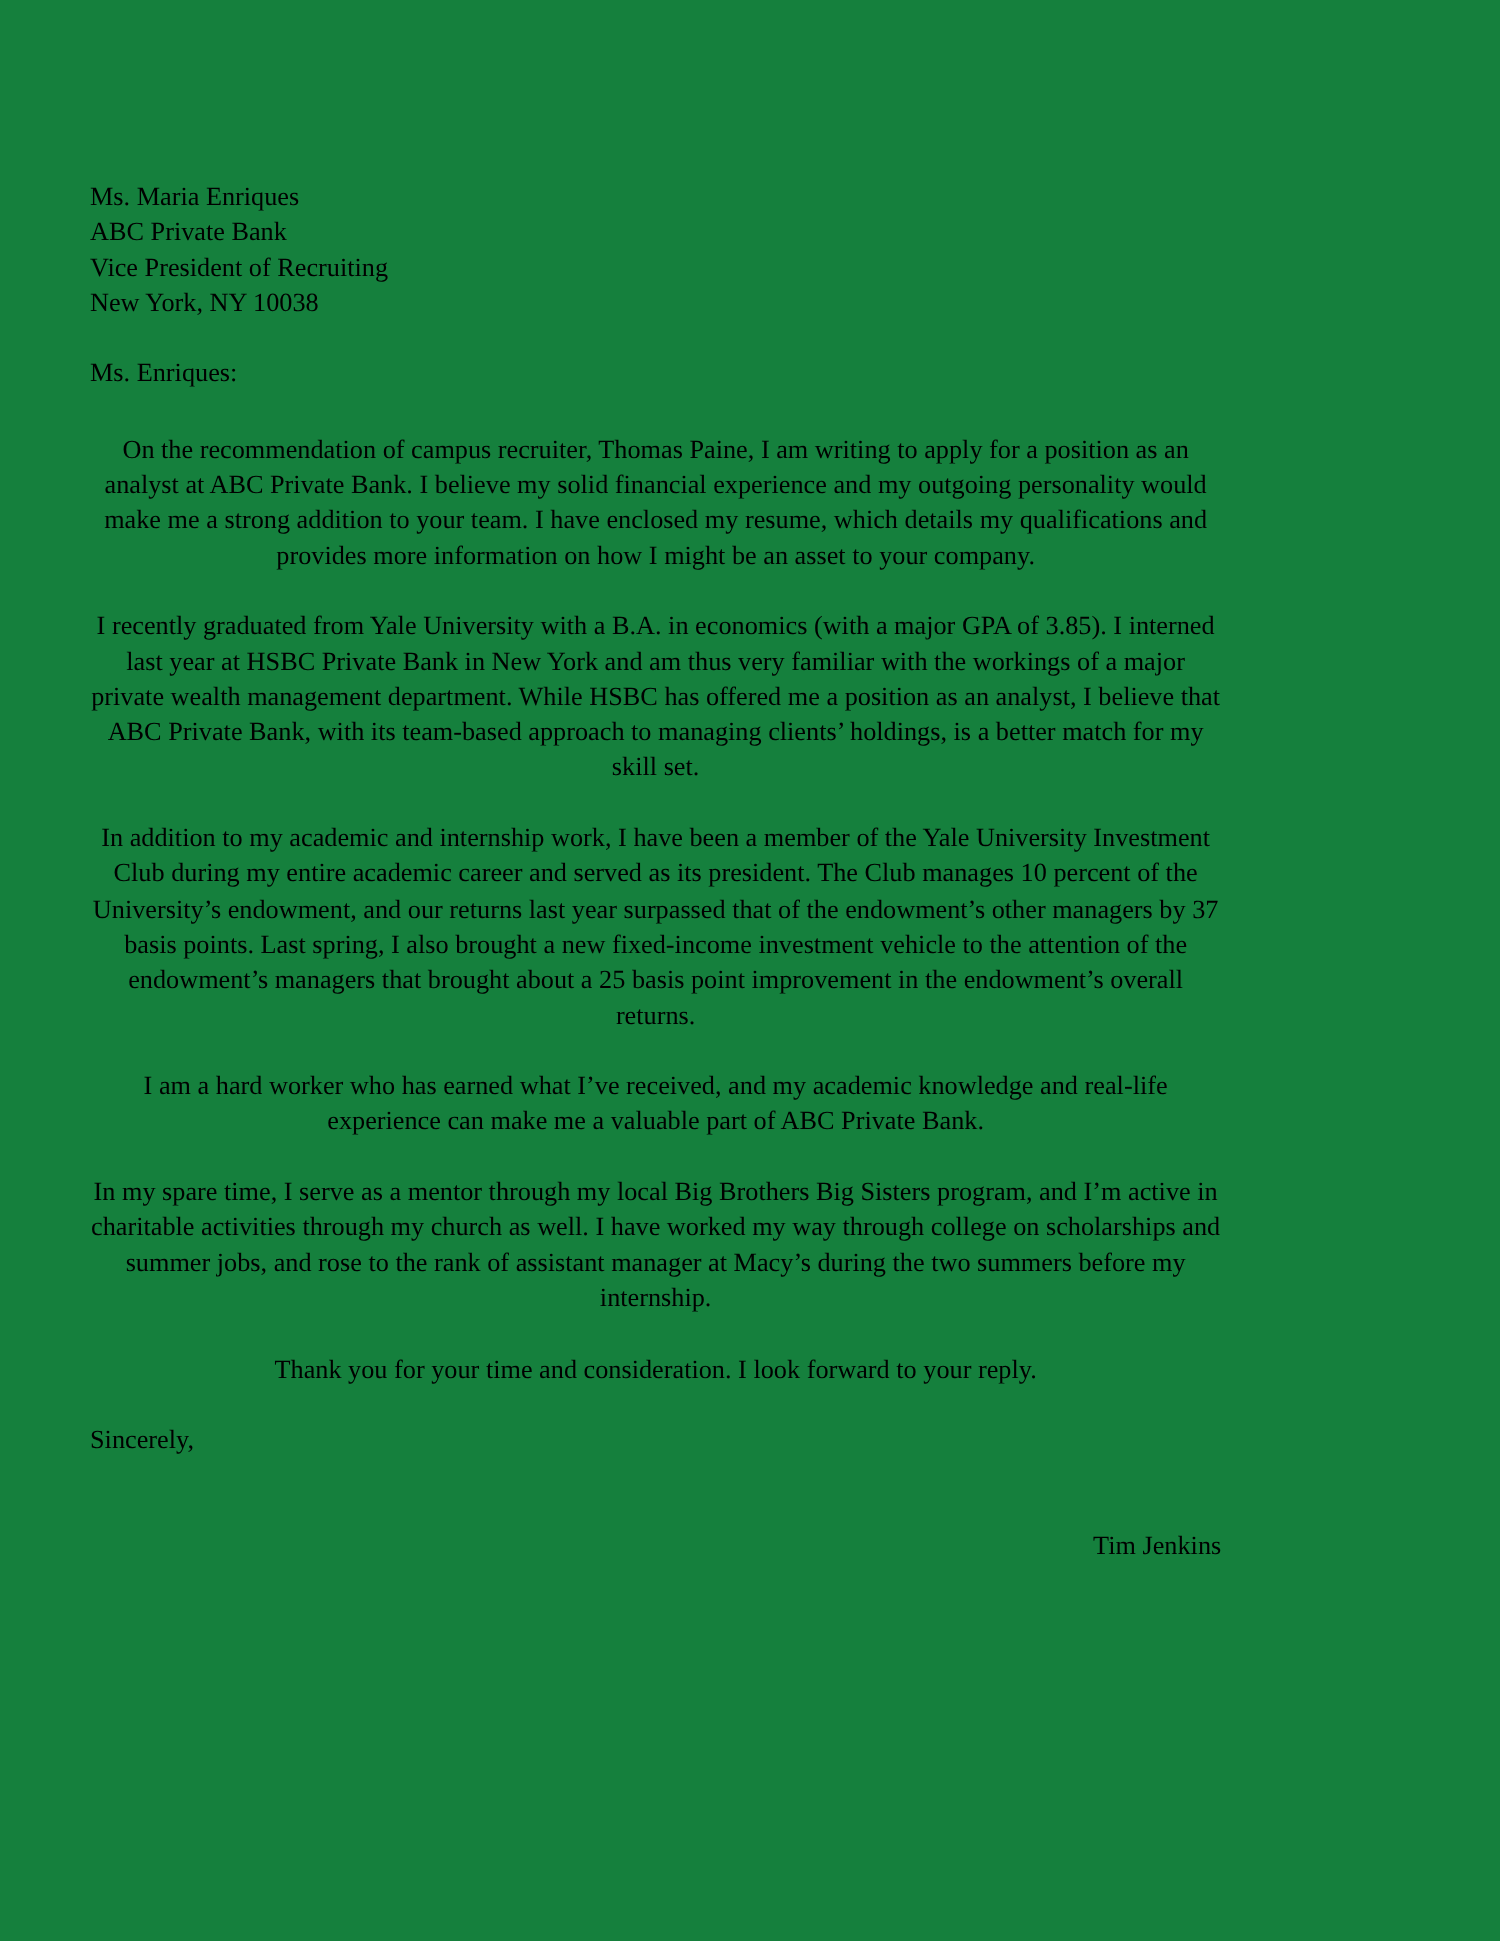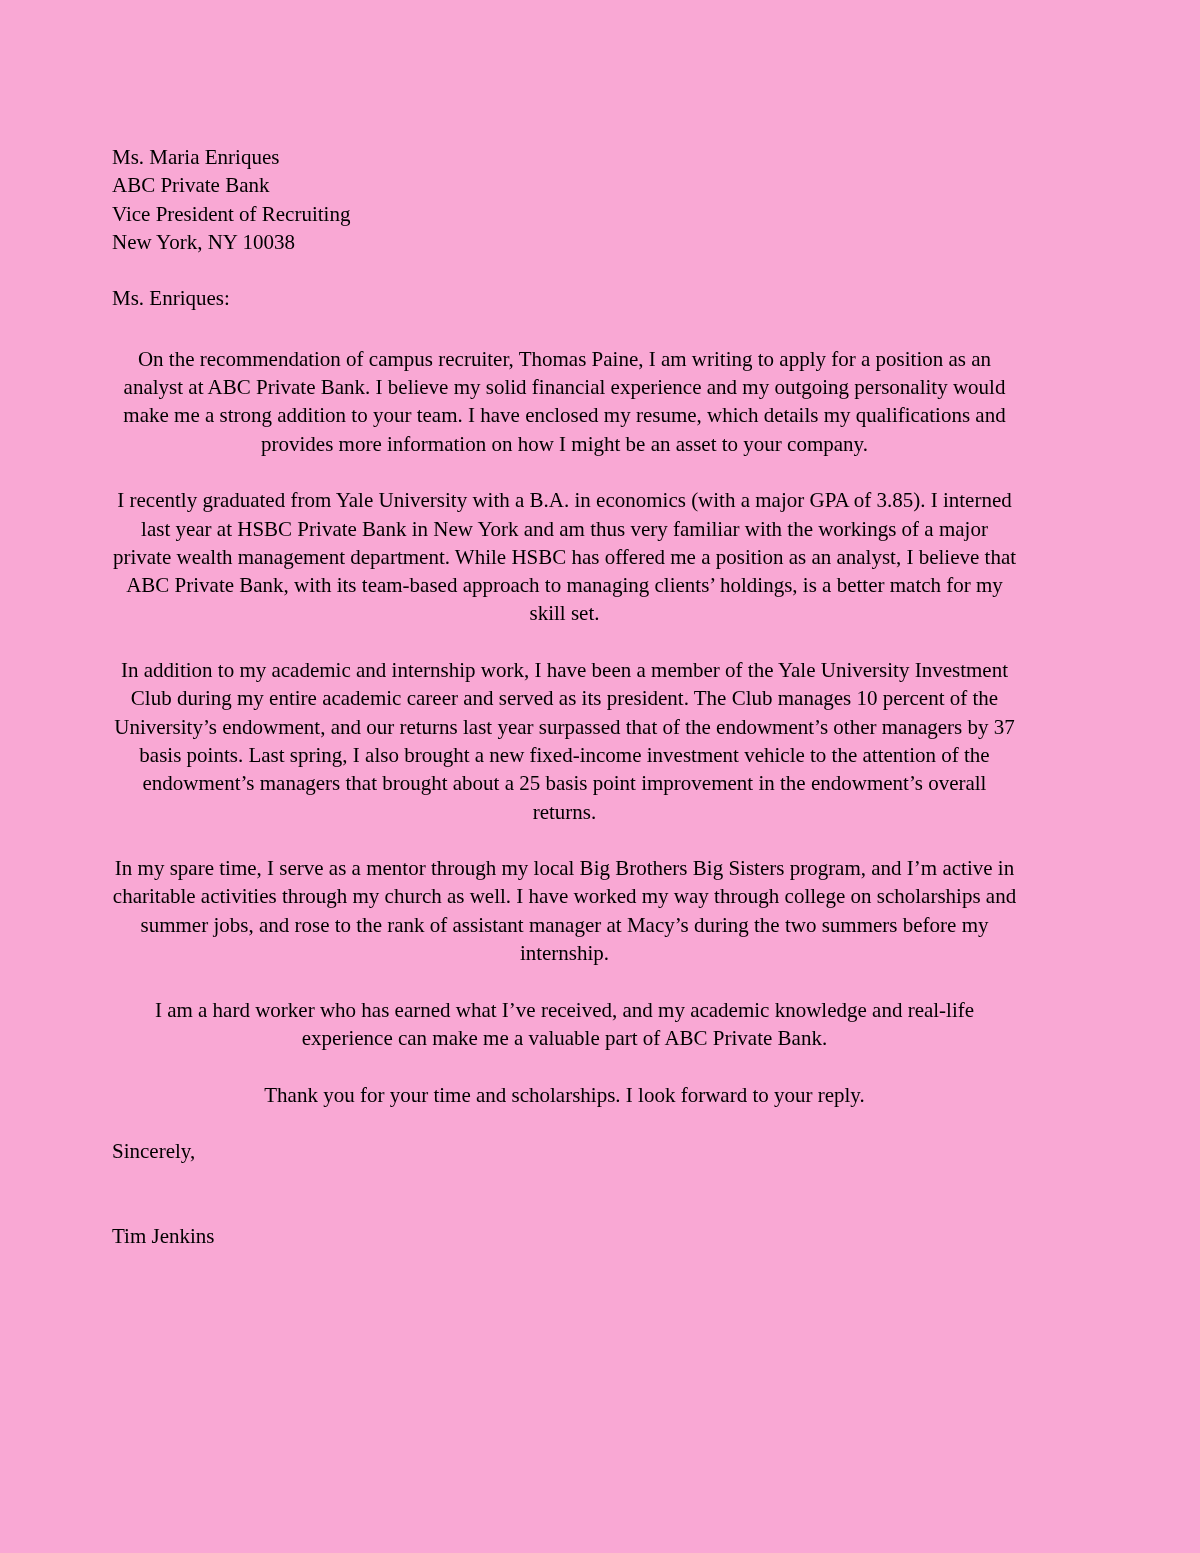--- a/index.html
+++ b/index.html
@@ -4,23 +4,23 @@
 <style>
   html, body {
     margin: 0;
     padding: 0;
     background: #ffffff;
   }
   .page {
     position: relative;
     width: 1200px;
     height: 1553px;
-    background: #f9a8d4;
+    background: #15803d;
     box-sizing: border-box;
-    padding: 143px 145px 0 112px;
+    padding: 143px 145px 0 72px;
     font-family: "Liberation Serif", "DejaVu Serif", serif;
     font-size: 21px;
     line-height: 28.3px;
     color: #000000;
     overflow: hidden;
   }
   .letter-body {
     width: 905px;
   }
   .address-line {
@@ -34,42 +34,43 @@
   }
   p.body-para {
     margin: 0 0 28.3px 0;
     text-align: center;
   }
   .closing {
     margin: 0 0 56.6px 0;
   }
   .signature {
     margin: 28.3px 0 0 0;
+    text-align: right;
   }
 </style>
 </head>
 <body>
 
 <div class="page">
   <div class="letter-body">
 
     <div class="address-block">
       <div class="address-line">Ms. Maria Enriques</div>
       <div class="address-line">ABC Private Bank</div>
       <div class="address-line">Vice President of Recruiting</div>
       <div class="address-line">New York, NY 10038</div>
     </div>
 
     <div class="salutation">Ms. Enriques:</div>
 
     <p class="body-para">On the recommendation of campus recruiter, Thomas Paine, I am writing to apply for a position as an analyst at ABC Private Bank. I believe my solid financial experience and my outgoing personality would make me a strong addition to your team. I have enclosed my resume, which details my qualifications and provides more information on how I might be an asset to your company.</p>
     <p class="body-para">I recently graduated from Yale University with a B.A. in economics (with a major GPA of 3.85). I interned last year at HSBC Private Bank in New York and am thus very familiar with the workings of a major private wealth management department. While HSBC has offered me a position as an analyst, I believe that ABC Private Bank, with its team-based approach to managing clients’ holdings, is a better match for my skill set.</p>
     <p class="body-para">In addition to my academic and internship work, I have been a member of the Yale University Investment Club during my entire academic career and served as its president. The Club manages 10 percent of the University’s endowment, and our returns last year surpassed that of the endowment’s other managers by 37 basis points. Last spring, I also brought a new fixed-income investment vehicle to the attention of the endowment’s managers that brought about a 25 basis point improvement in the endowment’s overall returns.</p>
+    <p class="body-para">I am a hard worker who has earned what I’ve received, and my academic knowledge and real-life experience can make me a valuable part of ABC Private Bank.</p>
     <p class="body-para">In my spare time, I serve as a mentor through my local Big Brothers Big Sisters program, and I’m active in charitable activities through my church as well. I have worked my way through college on scholarships and summer jobs, and rose to the rank of assistant manager at Macy’s during the two summers before my internship.</p>
-    <p class="body-para">I am a hard worker who has earned what I’ve received, and my academic knowledge and real-life experience can make me a valuable part of ABC Private Bank.</p>
-    <p class="body-para">Thank you for your time and scholarships. I look forward to your reply.</p>
+    <p class="body-para">Thank you for your time and consideration. I look forward to your reply.</p>
 
     <div class="closing">Sincerely,</div>
 
     <div class="signature">Tim Jenkins</div>
 
   </div>
 </div>
 
 </body></html>

